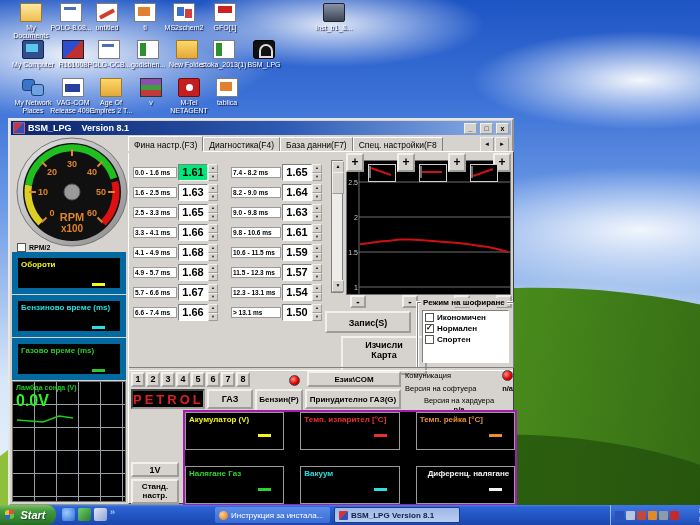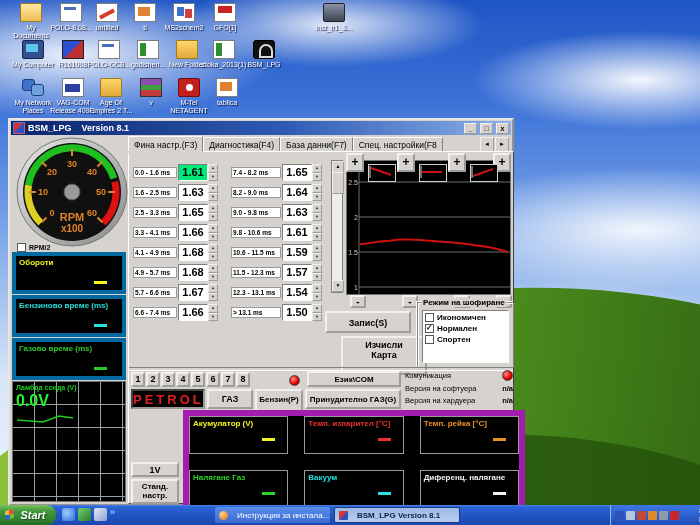--- a/index.html
+++ b/index.html
@@ -50,21 +50,21 @@
   .titlebar{position:absolute;left:1px;top:1px;right:1px;height:14px;
     background:linear-gradient(90deg,#0a246a,#2f5bb5 55%,#8cb0e8);display:flex;align-items:center;gap:3px;padding:0 2px;}
   .ticon{width:10px;height:10px;background:linear-gradient(135deg,#d03434 50%,#3050c0 50%);border:1px solid #fff3;}
   .ttext{flex:1;color:#fff;font-size:9px;font-weight:bold;white-space:pre;overflow:hidden;}
   .tbtn{width:13px;height:11px;background:#d6d3ce;border:1px outset #f2f0ec;font-size:7px;line-height:9px;text-align:center;font-weight:bold;color:#000;box-sizing:border-box;}
   
   .gauge{position:absolute;left:5px;top:17px;}
   .chkrow{position:absolute;left:7px;top:123px;display:flex;align-items:center;gap:3px;font-size:7px;font-weight:bold;}
   .cbx{width:7px;height:7px;background:#fff;border:1px solid #555;display:inline-block;position:relative;box-sizing:content-box;}
   .cbx.checked::after{content:"✓";position:absolute;left:0;top:-2px;font-size:8px;font-weight:bold;color:#000;}
-  .lpanel{position:absolute;left:2px;width:114px;height:42px;background:#000;border:4px solid #0369a1;box-sizing:border-box;}
+  .lpanel{position:absolute;left:2px;width:114px;height:42px;background:#000;border:6px solid #0369a1;box-sizing:border-box;}
   .lp-title{position:absolute;left:3px;top:2px;font-size:8px;font-weight:bold;}
   .lp-dash{position:absolute;right:15px;top:25px;width:13px;height:3px;}
   .lambda{position:absolute;left:2px;top:261px;width:114px;height:121px;border:1px solid #6e6e6e;box-sizing:border-box;
     background-image:repeating-linear-gradient(90deg,transparent 0 21px,#97a0a8 21px 22px),
                      repeating-linear-gradient(180deg,transparent 0 22px,#97a0a8 22px 23px),
                      linear-gradient(#000,#000);}
   .lam-title{position:absolute;left:3px;top:2px;font-size:7px;font-weight:bold;color:#1ecb1e;}
   .lam-val{position:absolute;left:3px;top:10px;font-size:16px;font-weight:bold;color:#27f527;}
   
   .tabbar{position:absolute;left:118px;top:15px;height:16px;display:flex;align-items:flex-end;}
@@ -101,35 +101,35 @@
   .sep{position:absolute;left:0;right:0;top:215px;height:2px;border-top:1px solid #808080;border-bottom:1px solid #fff;}
   .numbtn{position:absolute;top:220px;width:14px;height:15px;background:#d6d3ce;border:2px outset #f2f0ec;
     font-size:9px;font-weight:bold;text-align:center;line-height:11px;box-sizing:border-box;}
   .led{position:absolute;width:9px;height:9px;border-radius:50%;border:1px solid #444;
     background:radial-gradient(circle at 35% 35%,#ff9090,#e00 55%,#600);}
   .petrol{position:absolute;left:2px;top:237px;width:74px;height:20px;background:#000;border:2px inset #999;
     color:#e02020;font-size:13px;font-weight:bold;letter-spacing:3px;text-align:center;line-height:17px;box-sizing:border-box;}
   .strow{position:absolute;left:276px;width:108px;font-size:7.5px;display:flex;justify-content:space-between;align-items:center;}
   .strow b{font-weight:bold;}
   .mgrid{position:absolute;left:54px;top:258px;width:330px;height:92px;display:grid;
-    grid-template-columns:1fr 1fr 1fr;grid-template-rows:1fr 1fr;border:6px solid #a21caf;background:#000;gap:16px;}
+    grid-template-columns:1fr 1fr 1fr;grid-template-rows:1fr 1fr;border:2px solid #a21caf;background:#000;gap:16px;}
   .mcell{border:1px solid #9a9a9a;position:relative;background:#000;}
   .m-title{position:absolute;left:3px;top:2px;font-size:8px;font-weight:bold;white-space:nowrap;}
   .m-dash{position:absolute;right:12px;bottom:12px;width:13px;height:3px;}
   
   #taskbar{position:absolute;left:0;top:505px;width:700px;height:20px;
     background:linear-gradient(180deg,#4a82e8 0%,#2b63d6 10%,#2256c4 50%,#1c46ad 100%);}
   .startbtn{position:absolute;left:0;top:0;width:56px;height:20px;border-radius:0 9px 9px 0;
     background:linear-gradient(180deg,#7ebf61 0%,#3f9a3a 30%,#2e7d2c 80%,#256a24 100%);
     color:#fff;font-size:11px;font-weight:bold;font-style:italic;line-height:20px;text-align:center;text-shadow:1px 1px 1px #1c4a1c;}
   .startflag{position:absolute;left:5px;top:5px;width:9px;height:9px;
     background:conic-gradient(#e34f3c 0 25%,#6fc13f 0 50%,#2e66d0 0 75%,#efc03a 0);border-radius:2px;transform:skewY(-5deg);}
   .ql{position:absolute;top:3px;width:13px;height:13px;border-radius:2px;}
   .chev{position:absolute;left:110px;top:2px;color:#dce6f8;font-size:9px;}
-  .task{position:absolute;top:2px;height:16px;border-radius:2px;font-size:8px;display:flex;align-items:center;gap:9px;padding:0 4px;
+  .task{position:absolute;top:2px;height:16px;border-radius:2px;font-size:8px;display:flex;align-items:center;gap:3px;padding:0 4px;
     background:linear-gradient(180deg,#5a8ee8,#3a6cd4);color:#fff;box-sizing:border-box;overflow:hidden;white-space:nowrap;}
   .task.active{background:linear-gradient(180deg,#9db9e8,#b9cdf0);color:#102040;border:1px solid #1c3c80;}
   .task .ticn{width:9px;height:9px;border-radius:50%;flex:none;}
   .tray{position:absolute;right:0;top:0;width:90px;height:20px;background:linear-gradient(180deg,#3d77e4,#1f4db8);
     border-left:1px solid #9ab6ee;display:flex;align-items:center;gap:2px;padding-left:4px;box-sizing:border-box;}
   .tray-ic{width:9px;height:9px;flex:none;border-radius:1px;}
   .tray-time{color:#fff;font-size:8px;margin-left:18px;}
   svg text{font-family:"Liberation Sans",sans-serif;}
 </style>
 </head>
@@ -501,21 +501,21 @@
       <div class="b3" style="left:176px;top:237px;width:96px;height:20px;line-height:17px;font-size:8px;">Принудително ГАЗ(G)</div>
 
       <div class="strow" style="top:218px;">
         <span>Комуникация</span>
         <span class="led" style="position:static;"></span>
       </div>
       <div class="strow" style="top:232px;">
         <span>Версия на софтуера</span>
         <b>n/a</b>
       </div>
-      <div class="strow" style="top:244px;">
+      <div class="strow" style="top:244px;flex-direction:column;">
         <span>Версия на хардуера</span>
         <b>n/a</b>
       </div>
 
       <div class="mgrid" id="mgrid">
           <div class="mcell">
             <span class="m-title" style="color: rgb(244, 244, 30);">Акумулатор (V)</span>
             <span class="m-dash" style="background: rgb(244, 244, 30);"></span>
           </div>
           <div class="mcell">
@@ -528,21 +528,21 @@
           </div>
           <div class="mcell">
             <span class="m-title" style="color: rgb(42, 212, 42);">Налягане Газ</span>
             <span class="m-dash" style="background: rgb(42, 212, 42);"></span>
           </div>
           <div class="mcell">
             <span class="m-title" style="color: rgb(42, 224, 224);">Вакуум</span>
             <span class="m-dash" style="background: rgb(42, 224, 224);"></span>
           </div>
           <div class="mcell">
-            <span class="m-title" style="color: rgb(242, 242, 242);">Диференц. налягане</span>
+            <span class="m-title" style="color: rgb(242, 242, 242); margin-left: 8px;">Диференц. налягане</span>
             <span class="m-dash" style="background: rgb(242, 242, 242);"></span>
           </div>
         </div>
 
       <div class="b3" style="left:2px;top:310px;width:48px;height:15px;line-height:12px;">1V</div>
       <div class="b3" style="left:2px;top:327px;width:48px;height:25px;font-size:8px;padding-top:1px;">
         <div>Станд.</div>
         <div>настр.</div>
       </div>
     </div>

